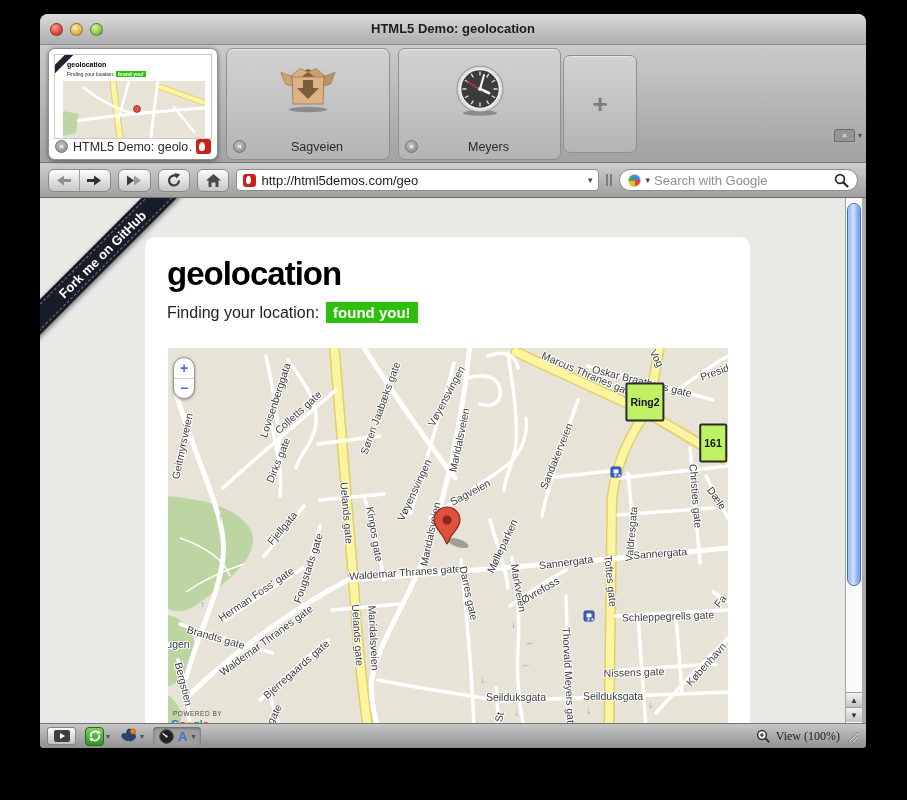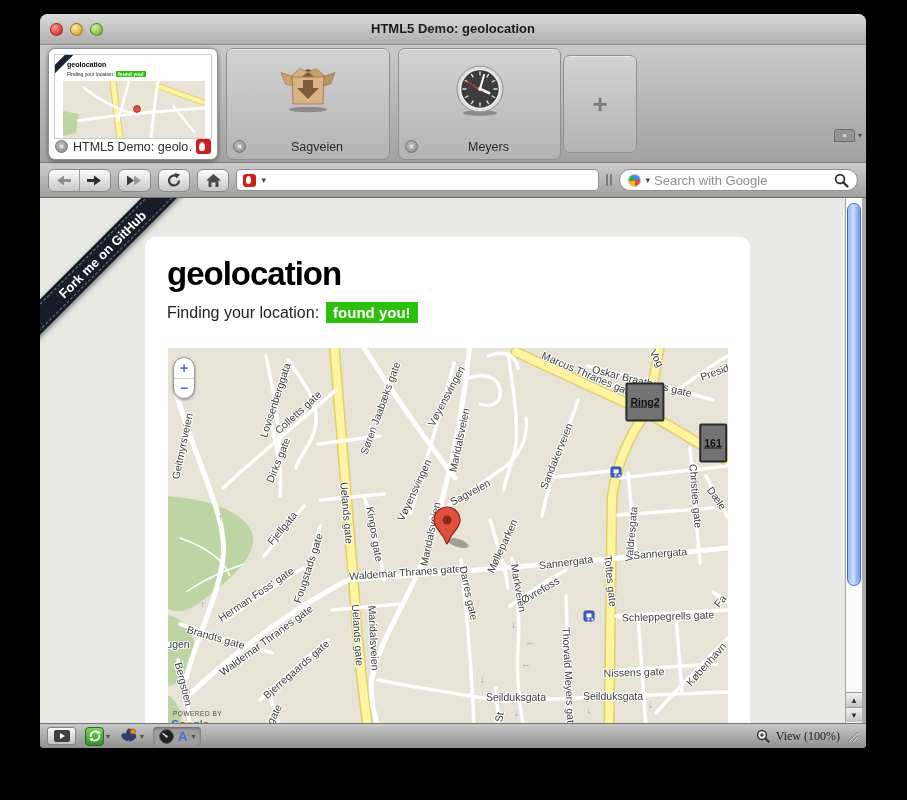--- a/index.html
+++ b/index.html
@@ -60,21 +60,21 @@
   .pagearea{flex:1;background:#e9e9e6;position:relative;overflow:hidden;}
   .ribbon{position:absolute;left:-45px;top:44px;width:215px;transform:rotate(-45deg);background:#161d29;color:#fff;font-size:13px;font-weight:bold;text-align:center;padding:5px 0;box-shadow:0 2px 5px rgba(0,0,0,.5);outline:1px dashed rgba(255,255,255,.4);outline-offset:-4px;z-index:5;}
   .card{position:absolute;left:105px;top:39px;width:605px;height:486px;background:#fff;border-radius:10px 10px 0 0;}
   .h1{position:absolute;left:22px;top:18px;font-size:33px;font-weight:bold;color:#000;letter-spacing:-1px;}
   .statusline{position:absolute;left:22px;top:65px;font-size:16px;color:#222;display:flex;align-items:center;gap:7px;}
   .badge{background:#2cc00a;color:#fff;font-weight:bold;padding:2px 7px;font-size:15px;}
   
   .map{position:absolute;left:23px;top:111px;width:560px;height:375px;background:#e7e3d7;overflow:hidden;cursor:default;}
   .map svg.roads{position:absolute;left:0;top:0;}
   .ml{position:absolute;font-size:10.5px;color:#3c3c3c;white-space:nowrap;transform:translate(-50%,-50%) rotate(var(--r,0deg));text-shadow:1px 0 0 #fff,-1px 0 0 #fff,0 1px 0 #fff,0 -1px 0 #fff,1px 1px 0 #fff,-1px -1px 0 #fff;}
-  .shield{position:absolute;transform:translate(-50%,-50%);background:#737373;border:2px solid #2b2b2b;border-radius:2px;font-size:10.5px;font-weight:bold;color:#111;padding:11px 3px;line-height:13px;text-decoration:underline;}
+  .shield{position:absolute;transform:translate(-50%,-50%);background:#bef264;border:2px solid #2b2b2b;border-radius:2px;font-size:10.5px;font-weight:bold;color:#111;padding:11px 3px;line-height:13px;}
   .zoomctl{position:absolute;left:5px;top:9px;width:22px;height:42px;background:#fff;border:1px solid #979797;border-radius:11px;box-shadow:0 1px 3px rgba(0,0,0,.35);display:flex;flex-direction:column;z-index:4;}
   .zoomctl div{flex:1;display:flex;align-items:center;justify-content:center;font-size:14px;font-weight:bold;color:#4b6fd1;}
   .zoomctl div:first-child{border-bottom:1px solid #d5d5d5;}
   .poweredby{position:absolute;left:5px;top:362px;font-size:6.5px;letter-spacing:.5px;color:#4a4a4a;z-index:3;}
   .glogo{position:absolute;left:3px;top:370px;font-size:11px;font-weight:bold;z-index:3;}
   .pin{position:absolute;left:259px;top:157px;z-index:3;}
   .transit{position:absolute;width:11px;height:11px;background:#3d63c8;border:1px solid #27439a;border-radius:2px;transform:translate(-50%,-50%);z-index:2;}
   .transit::before{content:"";position:absolute;left:2px;right:2px;top:1.5px;height:4px;background:#fff;border-radius:1px;}
   .transit::after{content:"";position:absolute;left:2.5px;top:7px;width:2px;height:2px;background:#fff;box-shadow:4px 0 0 #fff;}
   .ow{position:absolute;font-size:10px;font-weight:bold;color:#8aa5e4;transform:translate(-50%,-50%) rotate(var(--r,0deg));}
@@ -227,20 +227,21 @@
             <polygon points="8.6,0 14.2,1.6 10.4,5.6" fill="#3a3a3a"></polygon>
           </svg>
       </div>
       <div class="tbtn w35">
         <svg width="15" height="13">
             <path d="M7.5,0 L15,6.5 H12.5 V13 H9.5 V8.5 H5.5 V13 H2.5 V6.5 H0 Z" fill="#4a4a4a"></path>
           </svg>
       </div>
       <div class="urlfield">
         <div class="urlfav"></div>
+        <input class="urlinput" type="text" value="http://html5demos.com/geo" style="">
         <span class="dd">▾</span>
       </div>
       <div class="splitter">
           <i></i>
           <i></i>
         </div>
       <div class="searchfield">
         <div class="gicon"></div>
         <span class="dd">▾</span>
         <input class="searchinput" type="text" placeholder="Search with Google" style="">

